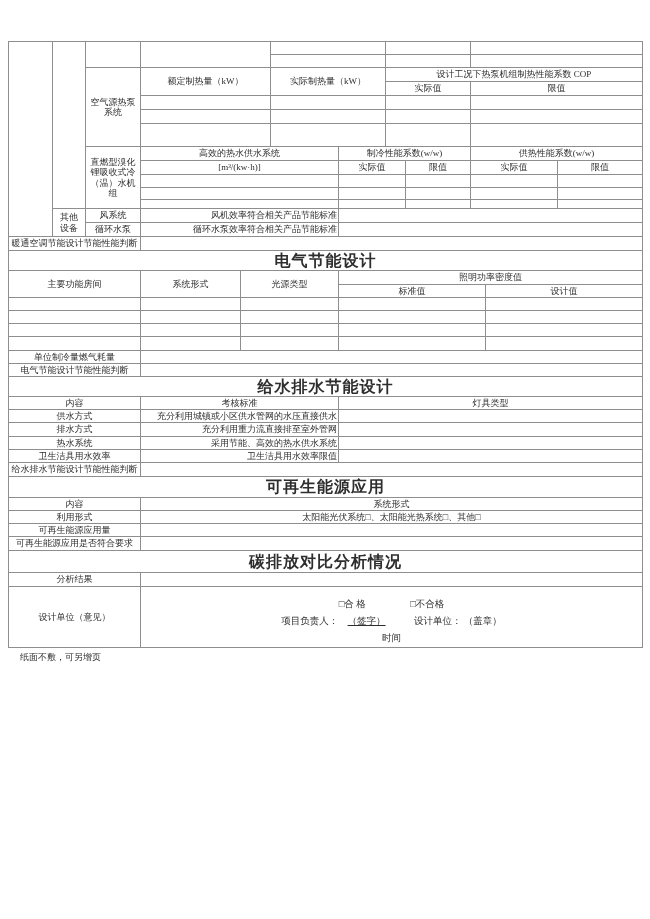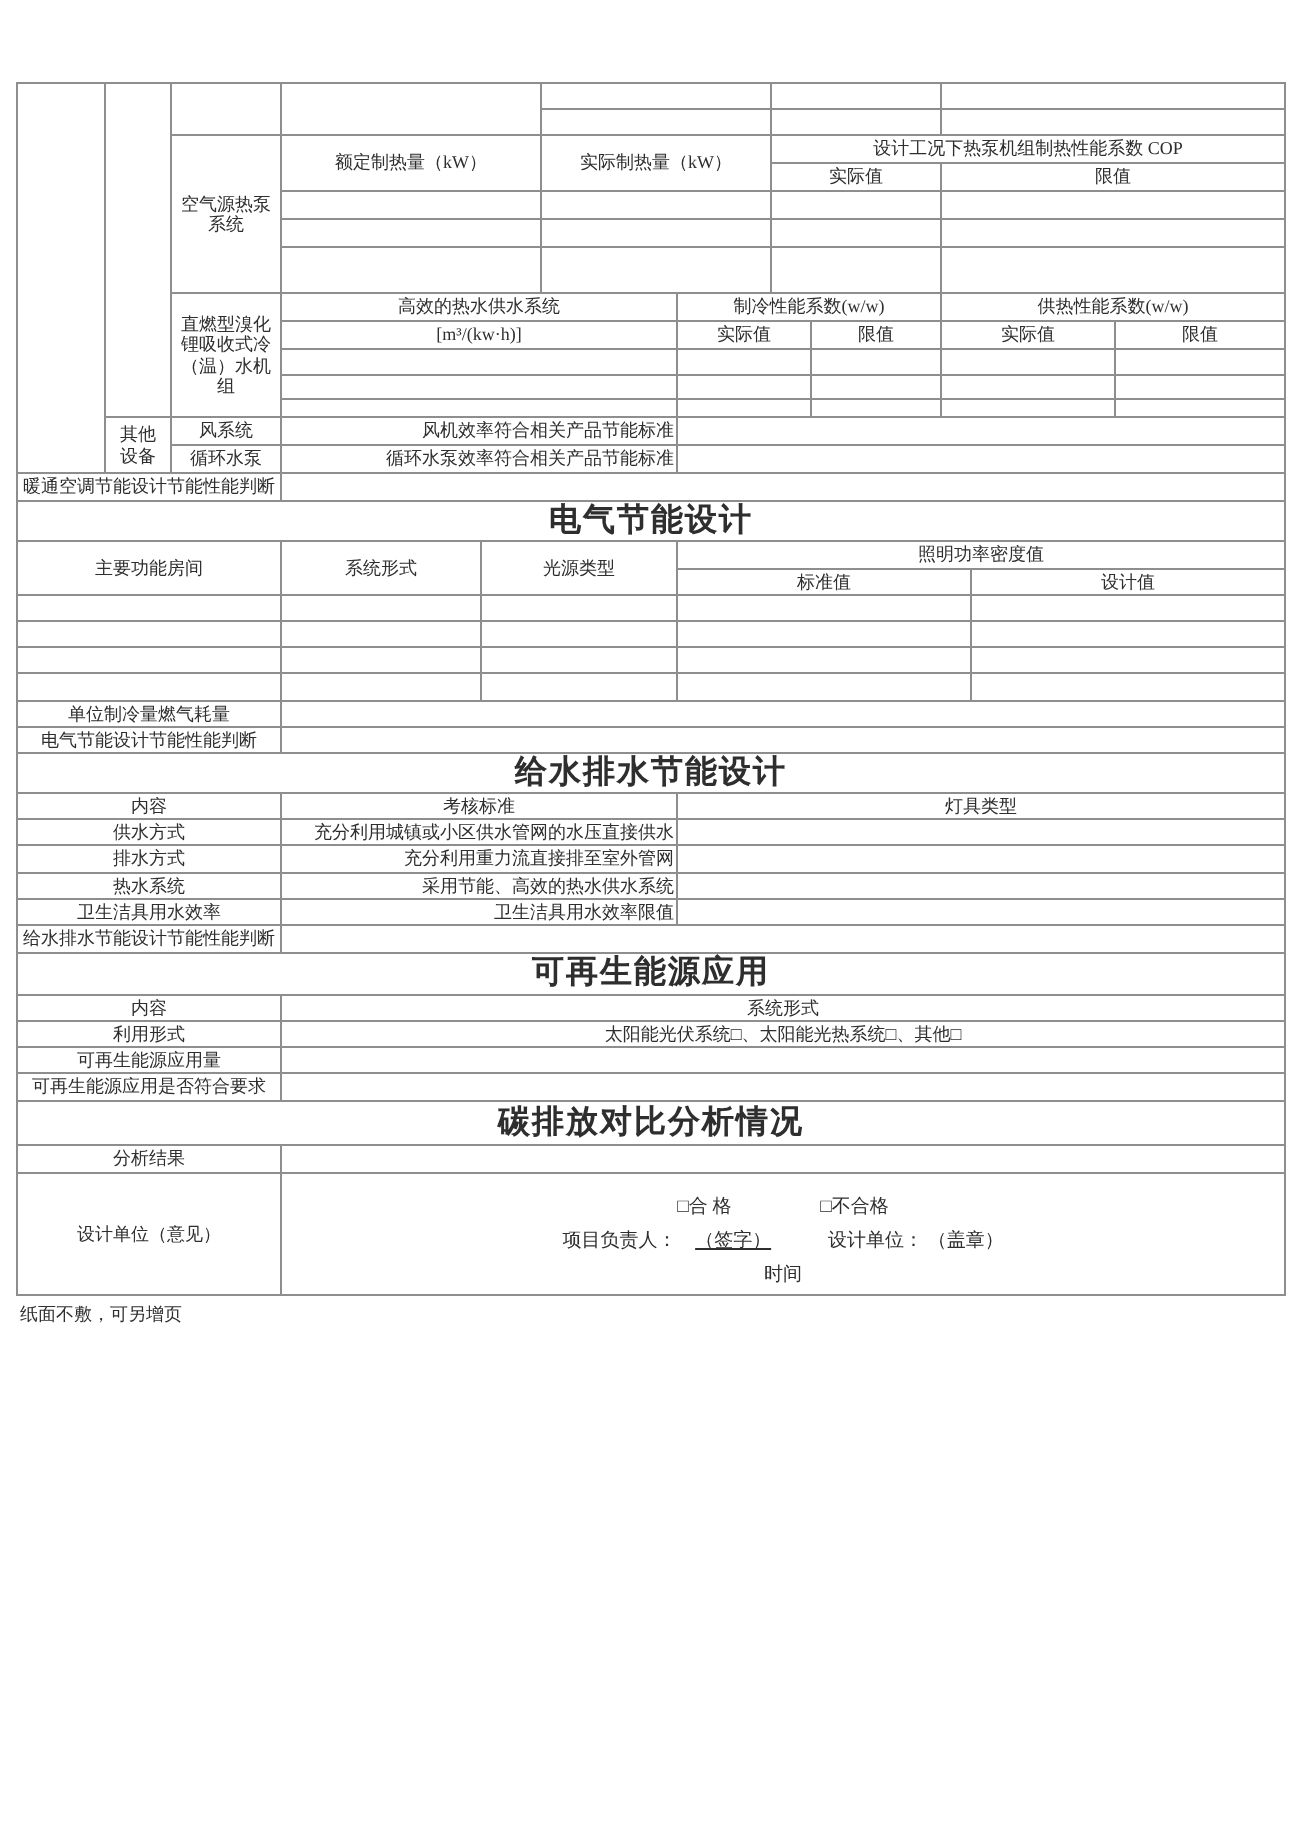--- a/index.html
+++ b/index.html
@@ -19,21 +19,21 @@
     padding:0 1px;overflow:hidden;word-break:break-all;
   }
   td.left{text-align:right;padding-left:4px;}
   td.pad6{padding:0 6px;}
   td.section-title{font-weight:bold;font-size:16px;line-height:14px;letter-spacing:1px;}
   td.signoff-cell{vertical-align:top;padding-top:9px;}
   .so-line{text-align:center;line-height:17px;font-size:9.5px;}
   .so-gap-a{margin-left:42px;}
   .so-gap-b{margin-left:7px;text-decoration:underline;}
   .so-gap-c{margin-left:26px;}
-  .footer-note{margin:4px 0 0 10px;font-size:9px;line-height:11px;font-family:Liberation Serif, serif;}
+  .footer-note{margin:4px 0 0 20px;font-size:9px;line-height:11px;font-family:Liberation Serif, serif;}
 </style>
 </head>
 <body>
 
 <table class="form">
   <colgroup>
     <col style="width:44px">
       <col style="width:33px">
       <col style="width:55px">
     <col style="width:100px">

